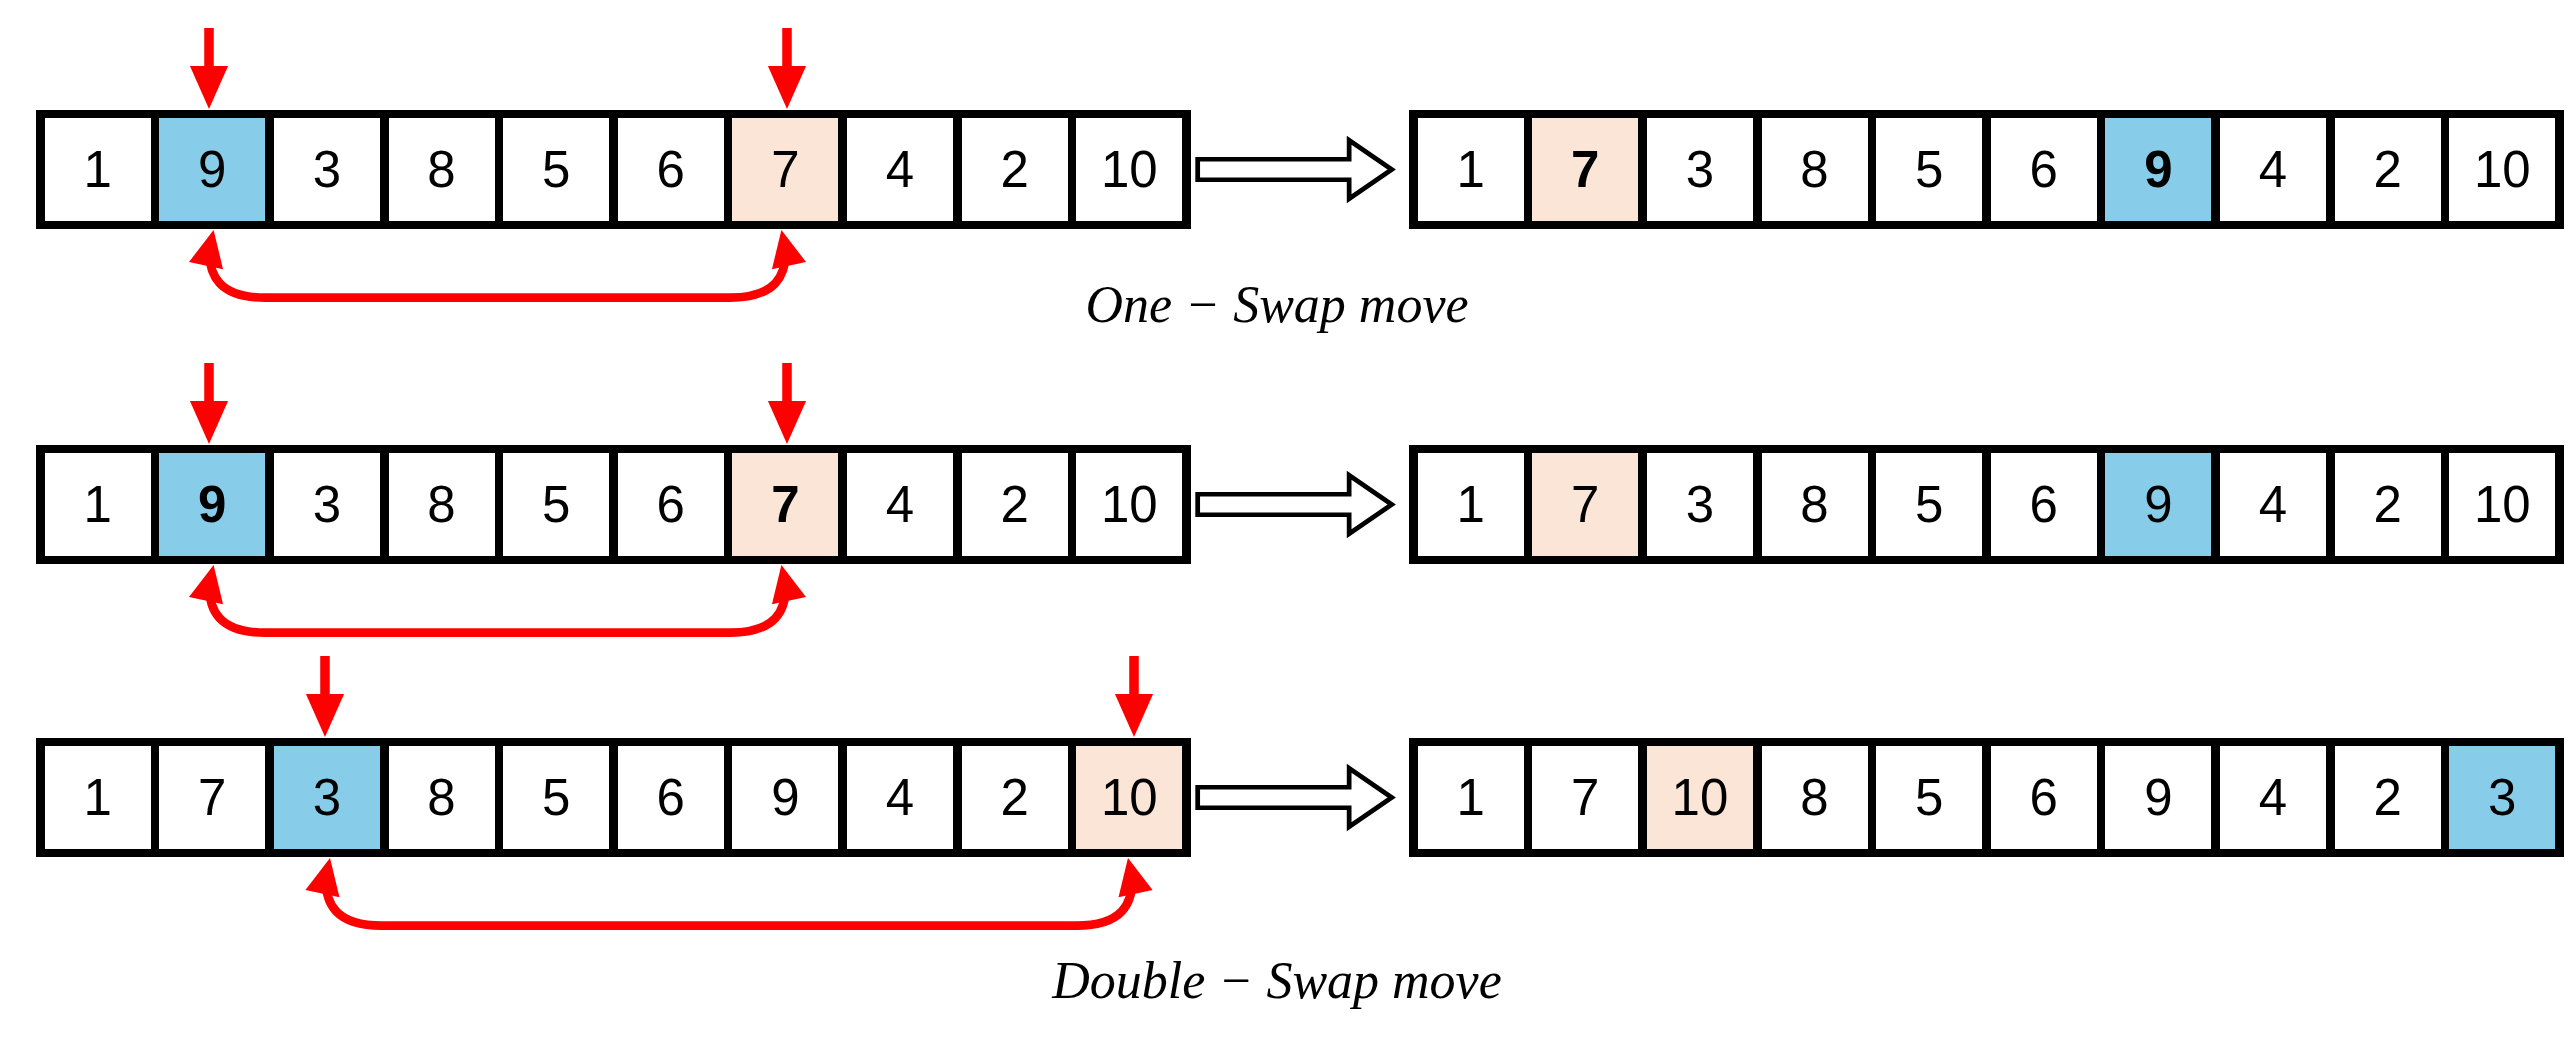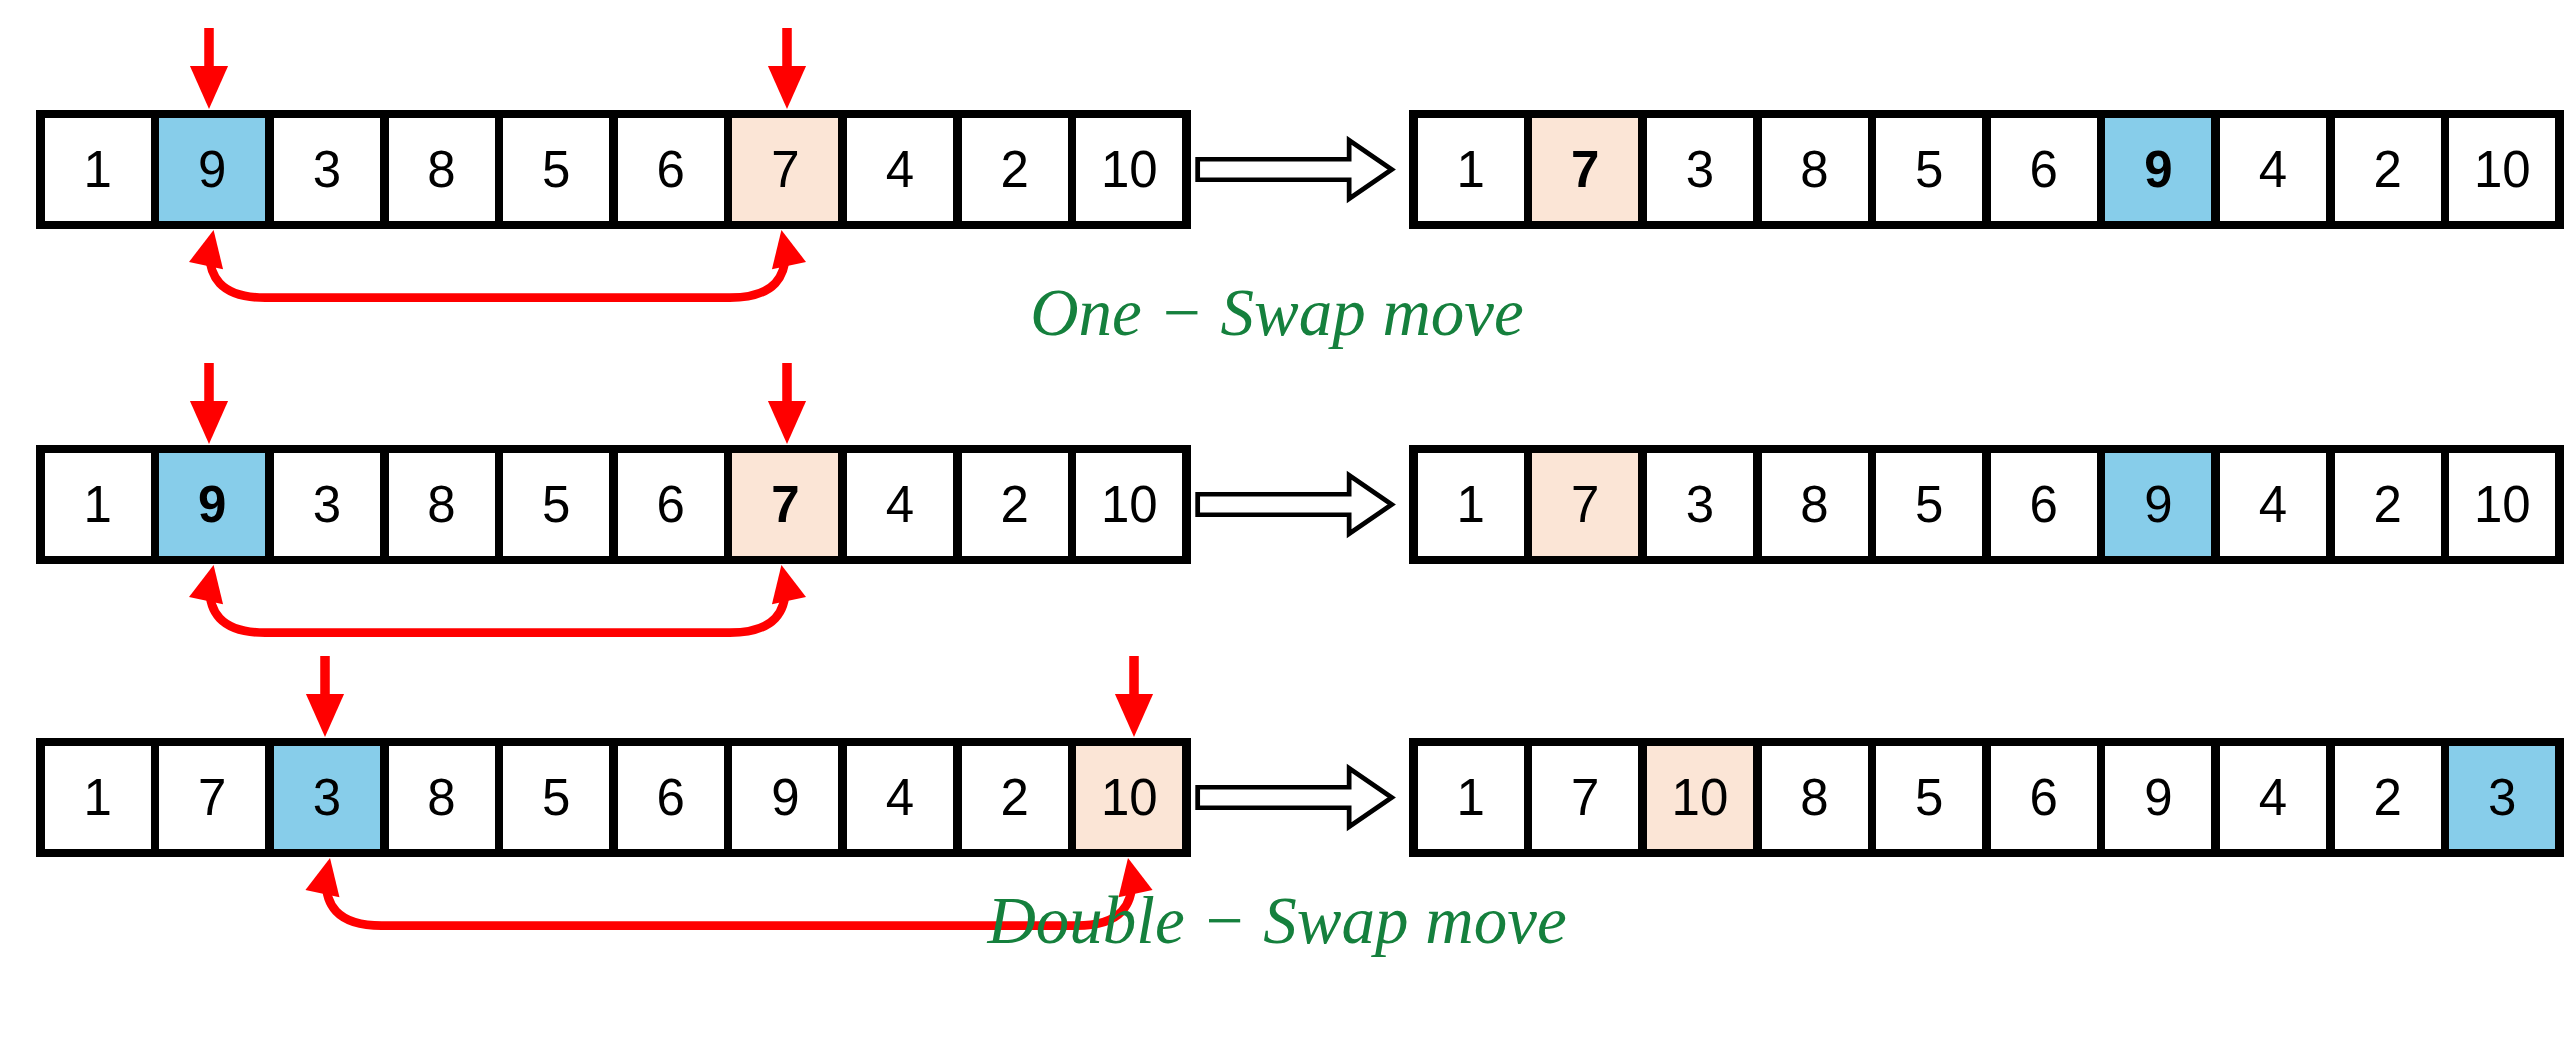--- a/index.html
+++ b/index.html
@@ -15,24 +15,24 @@
   .array-after{left:1409px;width:1155px;}
   .cell{flex:1;background:#fff;display:flex;align-items:center;justify-content:center;
         font-size:51px;color:#000;line-height:1;}
   .cell.hl-blue{background:var(--blue,#87CDEA);}
   .cell.hl-peach{background:var(--peach,#FBE5D6);}
   .cell.bold{font-weight:700;}
   .down-arrow{position:absolute;top:-82px;width:40px;height:81px;}
   .swap-arc{position:absolute;top:118px;height:87px;}
   .transform-arrow{position:absolute;left:1194px;top:24px;width:203px;height:71px;}
   .caption{position:absolute;left:1277px;transform:translateX(-50%);
-           font-family:"Liberation Serif",serif;font-style:italic;font-size:67px;
-           color:#15803d;white-space:nowrap;line-height:1.1;}
+           font-family:"Liberation Serif",serif;font-style:italic;font-size:52px;
+           color:#000000;white-space:nowrap;line-height:1.1;}
   .caption-1{top:276px;}
-  .caption-2{top:884px;}
+  .caption-2{top:952px;}
 </style>
 </head>
 <body>
 
 <div class="canvas">
 
   <div class="swap-row" data-row="0">
     <div class="markers">
         <svg class="down-arrow" style="left:189px" viewBox="0 0 50 102" xmlns="http://www.w3.org/2000/svg">
           <rect x="19" y="0" width="12" height="50" fill="#FF0000"></rect>

